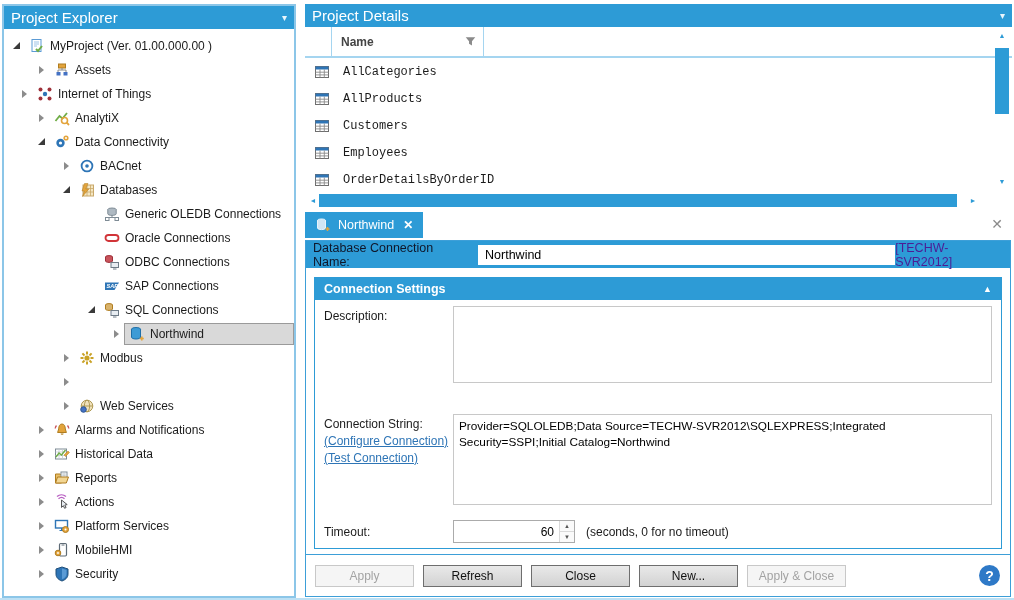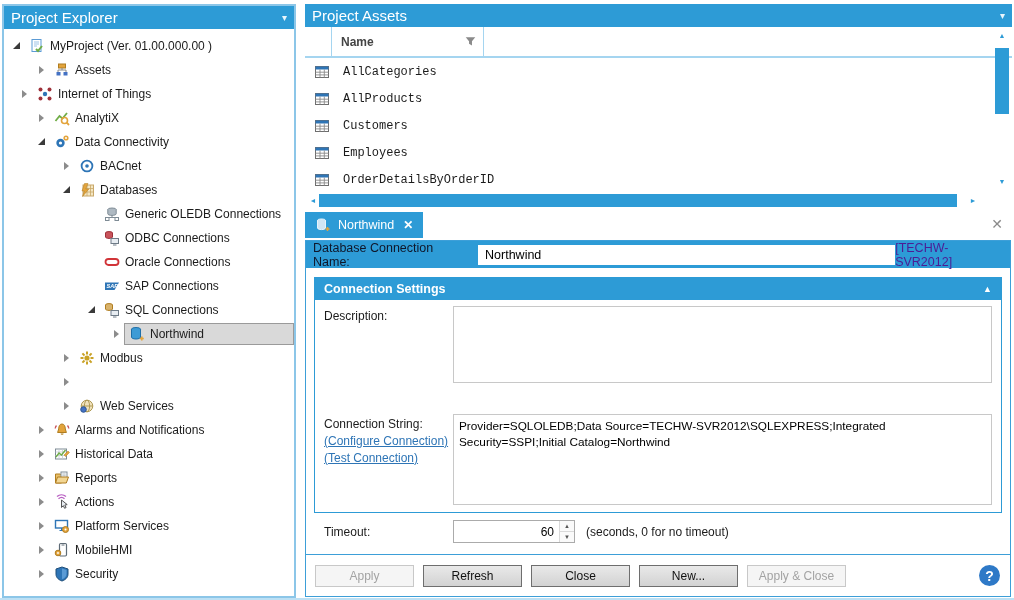--- a/index.html
+++ b/index.html
@@ -58,21 +58,21 @@
   .tab-close { font-size:12px; font-weight:bold; color:#fff; margin-left:2px; cursor:default; }
   .panel-close { position:absolute; right:8px; top:4px; color:#8a8a8a; font-size:14px; cursor:default; }
   .editor-body { position:absolute; top:28px; left:0; right:0; bottom:1px; border:1px solid #3D9FD8;
                  display:flex; flex-direction:column; background:#fff; }
   .name-bar { height:27px; background:#2D9BD6; display:flex; align-items:center; padding:0 7px; flex:none; }
   .name-bar label { color:#0f172a; font-size:12.5px; margin-right:8px; }
   .name-input { width:426px; height:20px; border:1px solid #fff; font-family:inherit; font-size:12.5px;
                 padding:1px 6px; outline:none; }
   .server-tag { margin-left:auto; color:#4c1d95; font-size:12.5px; }
   .content { flex:1; padding:9px 8px 0 8px; }
-  .groupbox { border:1px solid #2D9BD6; height:236px; display:flex; flex-direction:column; }
+  .groupbox { border:1px solid #2D9BD6; height:272px; display:flex; flex-direction:column; }
   .group-header { height:22px; background:#2D9BD6; color:#fff; font-weight:bold; font-size:12.5px;
                   display:flex; align-items:center; padding:0 9px; flex:none; cursor:default; }
   .collapse-arrow { margin-left:auto; font-size:9px; font-weight:normal; }
   .group-body { flex:1; padding:6px 9px; font-size:12px; }
   .form-row { display:flex; }
   .form-label-col { width:129px; flex:none; padding-top:2px; line-height:17px; }
   .form-field { flex:1; }
   textarea.field-area { width:100%; border:1px solid #C8C8C8; resize:none; font-family:inherit;
                         font-size:11.8px; padding:3px 5px; outline:none; line-height:16px; }
   .desc-area { height:77px; }
@@ -215,45 +215,45 @@
               </svg>
             </span>
             <span class="tree-label">Generic OLEDB Connections</span>
           </span>
         </div>
         <div class="tree-row" style="padding-left: 81px;">
           <span class="exp "></span>
           <span class="rc">
             <span class="icon">
               <svg width="16" height="16" viewBox="0 0 16 16">
+                <rect x="1.5" y="5" width="13" height="6" rx="3" fill="none" stroke="#D13438" stroke-width="1.8"></rect>
+              </svg>
+            </span>
+            <span class="tree-label">Oracle Connections</span>
+          </span>
+        </div>
+        <div class="tree-row" style="padding-left: 81px;">
+          <span class="exp "></span>
+          <span class="rc">
+            <span class="icon">
+              <svg width="16" height="16" viewBox="0 0 16 16">
                 <ellipse cx="5" cy="3" rx="3.5" ry="1.4" fill="#C9545C" stroke="#9E3039"></ellipse>
                 <path d="M1.5 3v4c0 .8 1.6 1.4 3.5 1.4S8.5 7.8 8.5 7V3" fill="#C9545C" stroke="#9E3039"></path>
                 <rect x="7" y="8.5" width="7.5" height="5" fill="#E8EDF2" stroke="#6E7B87"></rect>
                 <path d="M9 15h3.5" stroke="#6E7B87"></path>
               </svg>
             </span>
             <span class="tree-label">ODBC Connections</span>
           </span>
         </div>
         <div class="tree-row" style="padding-left: 81px;">
           <span class="exp "></span>
           <span class="rc">
             <span class="icon">
               <svg width="16" height="16" viewBox="0 0 16 16">
-                <rect x="1.5" y="5" width="13" height="6" rx="3" fill="none" stroke="#D13438" stroke-width="1.8"></rect>
-              </svg>
-            </span>
-            <span class="tree-label">Oracle Connections</span>
-          </span>
-        </div>
-        <div class="tree-row" style="padding-left: 81px;">
-          <span class="exp "></span>
-          <span class="rc">
-            <span class="icon">
-              <svg width="16" height="16" viewBox="0 0 16 16">
                 <path d="M1 4.5h14l-4.5 7.5H1z" fill="#2E75B6"></path>
                 <text x="2.5" y="10" font-size="5.5" font-weight="bold" font-style="italic" fill="#fff">SAP</text>
               </svg>
             </span>
             <span class="tree-label">SAP Connections</span>
           </span>
         </div>
         <div class="tree-row" style="padding-left: 81px;">
           <span class="exp expanded"></span>
           <span class="rc">
@@ -403,21 +403,21 @@
               </svg>
             </span>
             <span class="tree-label">Security</span>
           </span>
         </div>
       </div>
   </aside>
 
   <section class="panel-details">
     <div class="panel-header">
-      <span>Project Assets</span>
+      <span>Project Details</span>
       <span class="dd-arrow">▾</span>
     </div>
     <div class="grid-head">
       <div class="gh-icon-col"></div>
       <div class="gh-name-col">
         <span class="hdr-text">Name</span>
         <span class="icon" id="funnel-slot">
             <svg width="13" height="13" viewBox="0 0 15 13">
               <path d="M2 1.5h11L9.2 6.2V11L5.8 9V6.2z" fill="#8a8a8a"></path>
             </svg>

